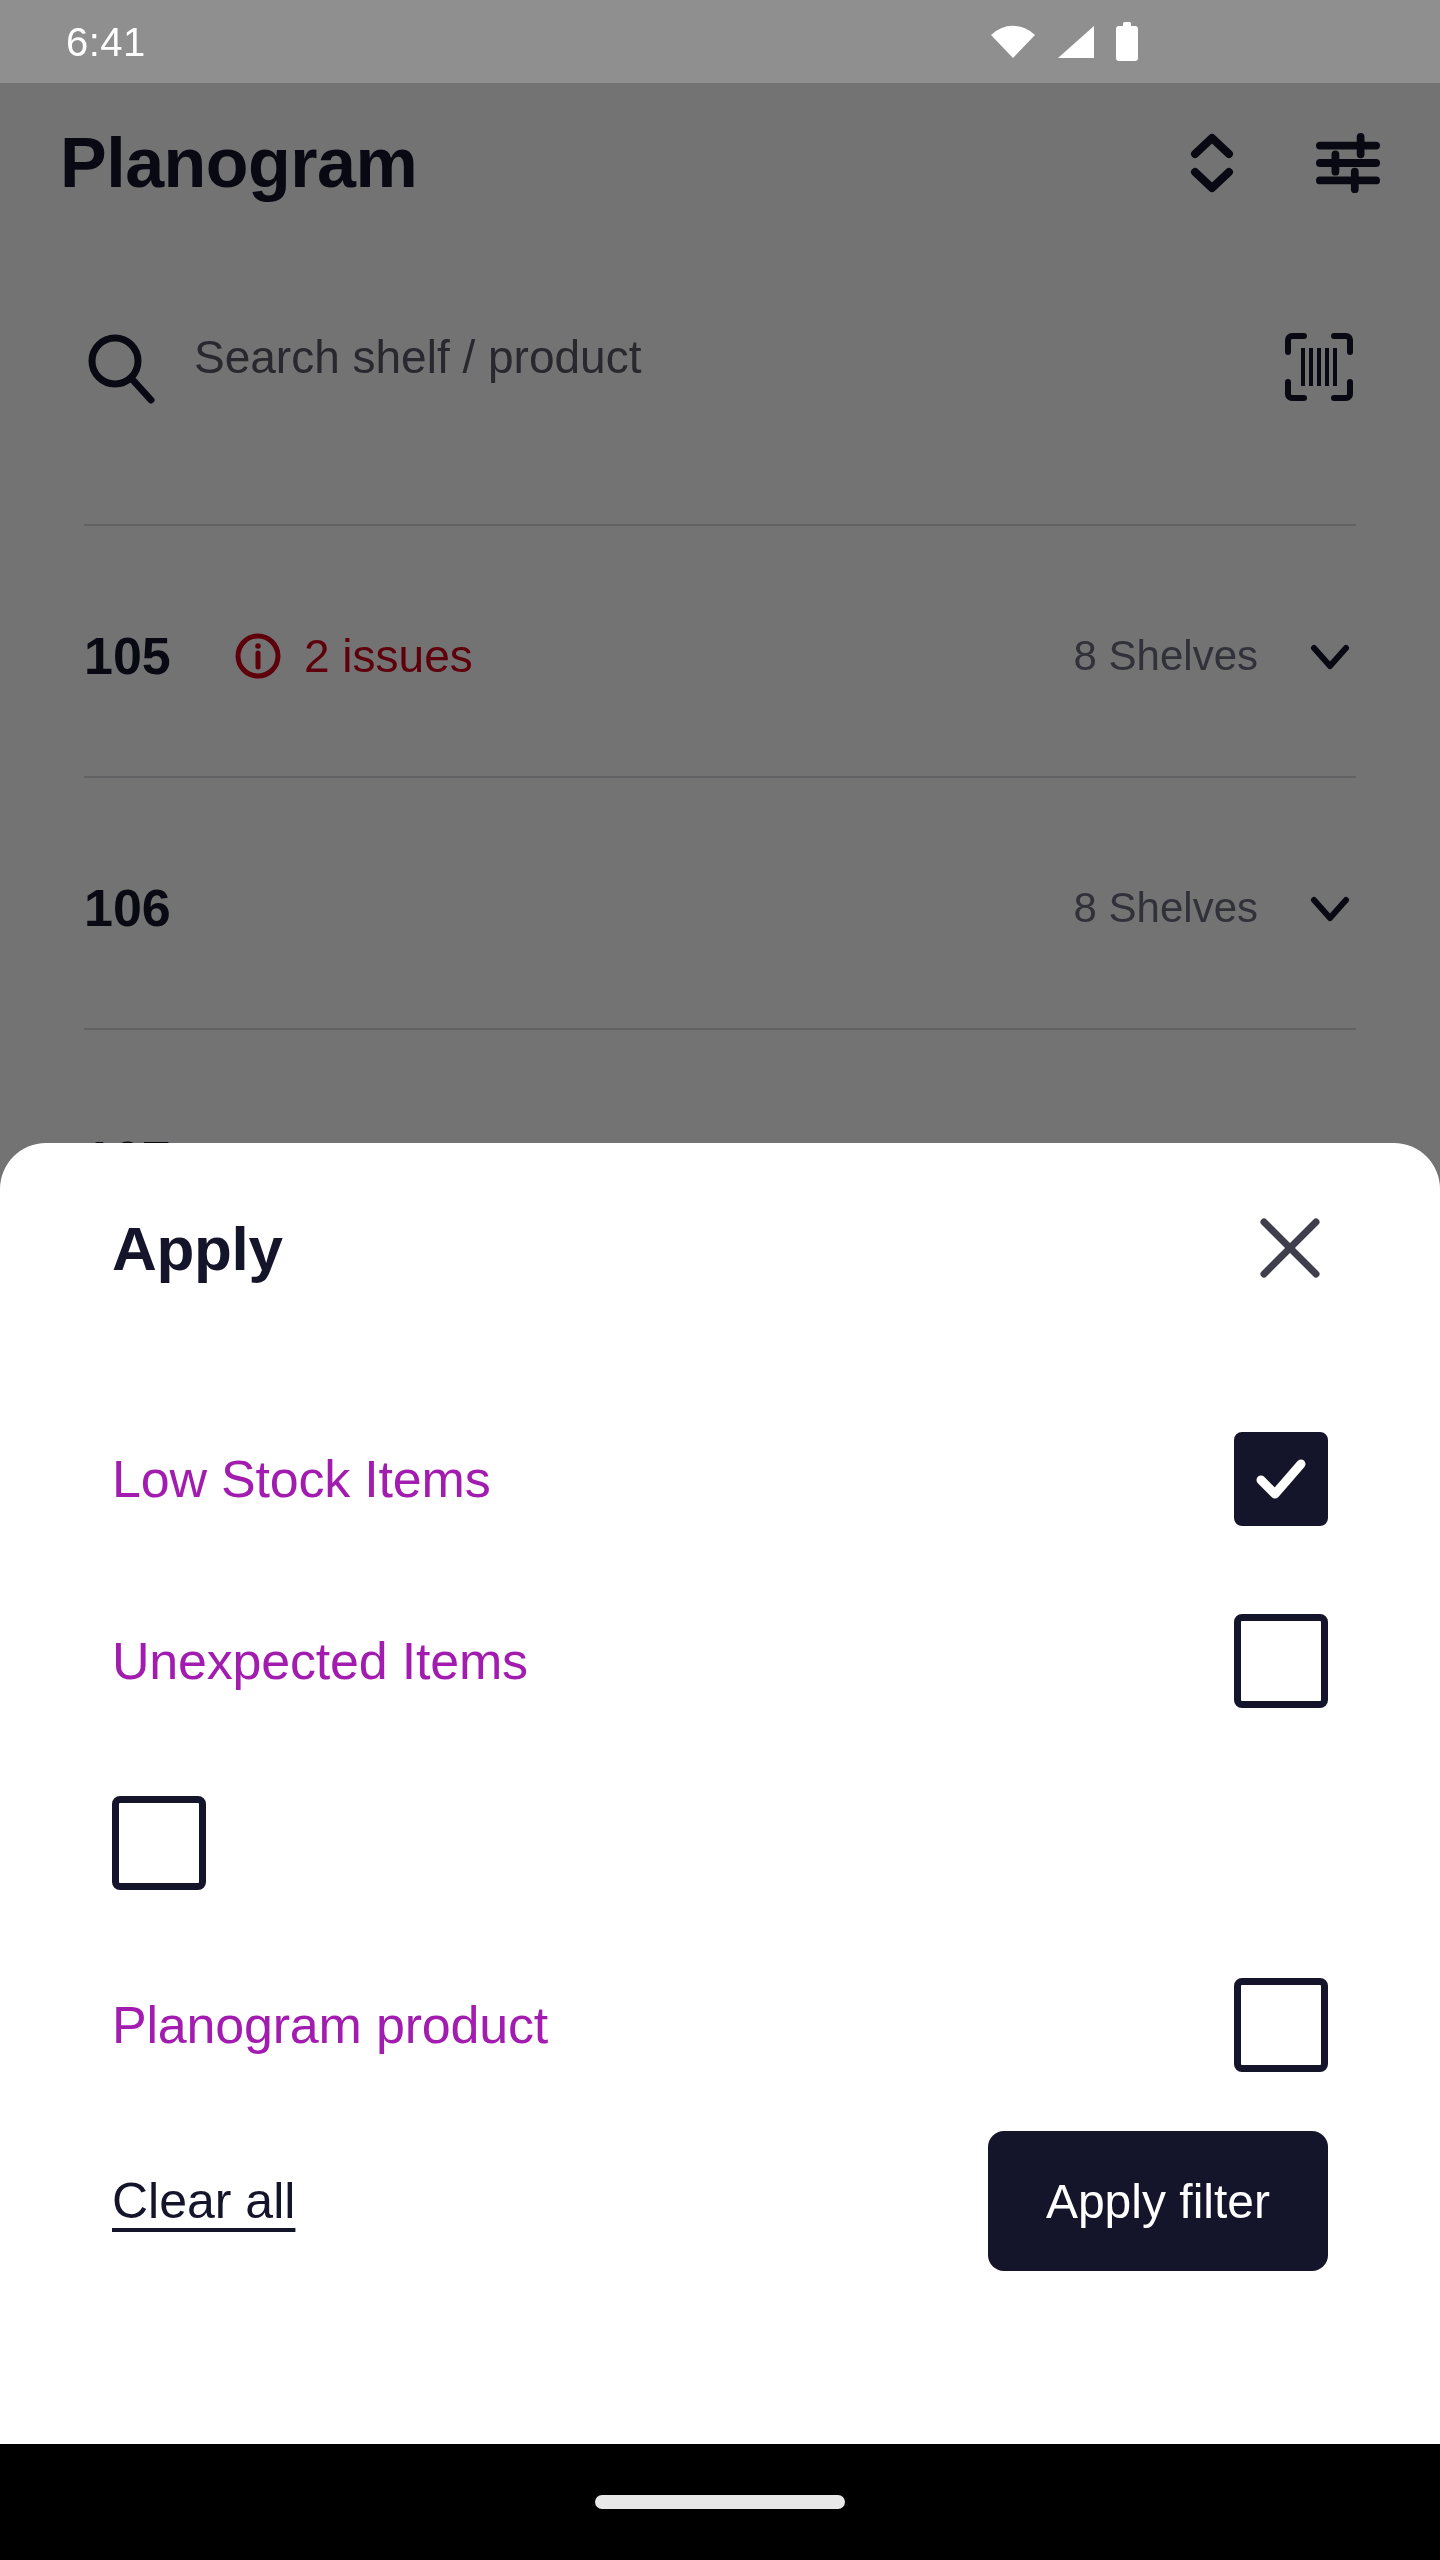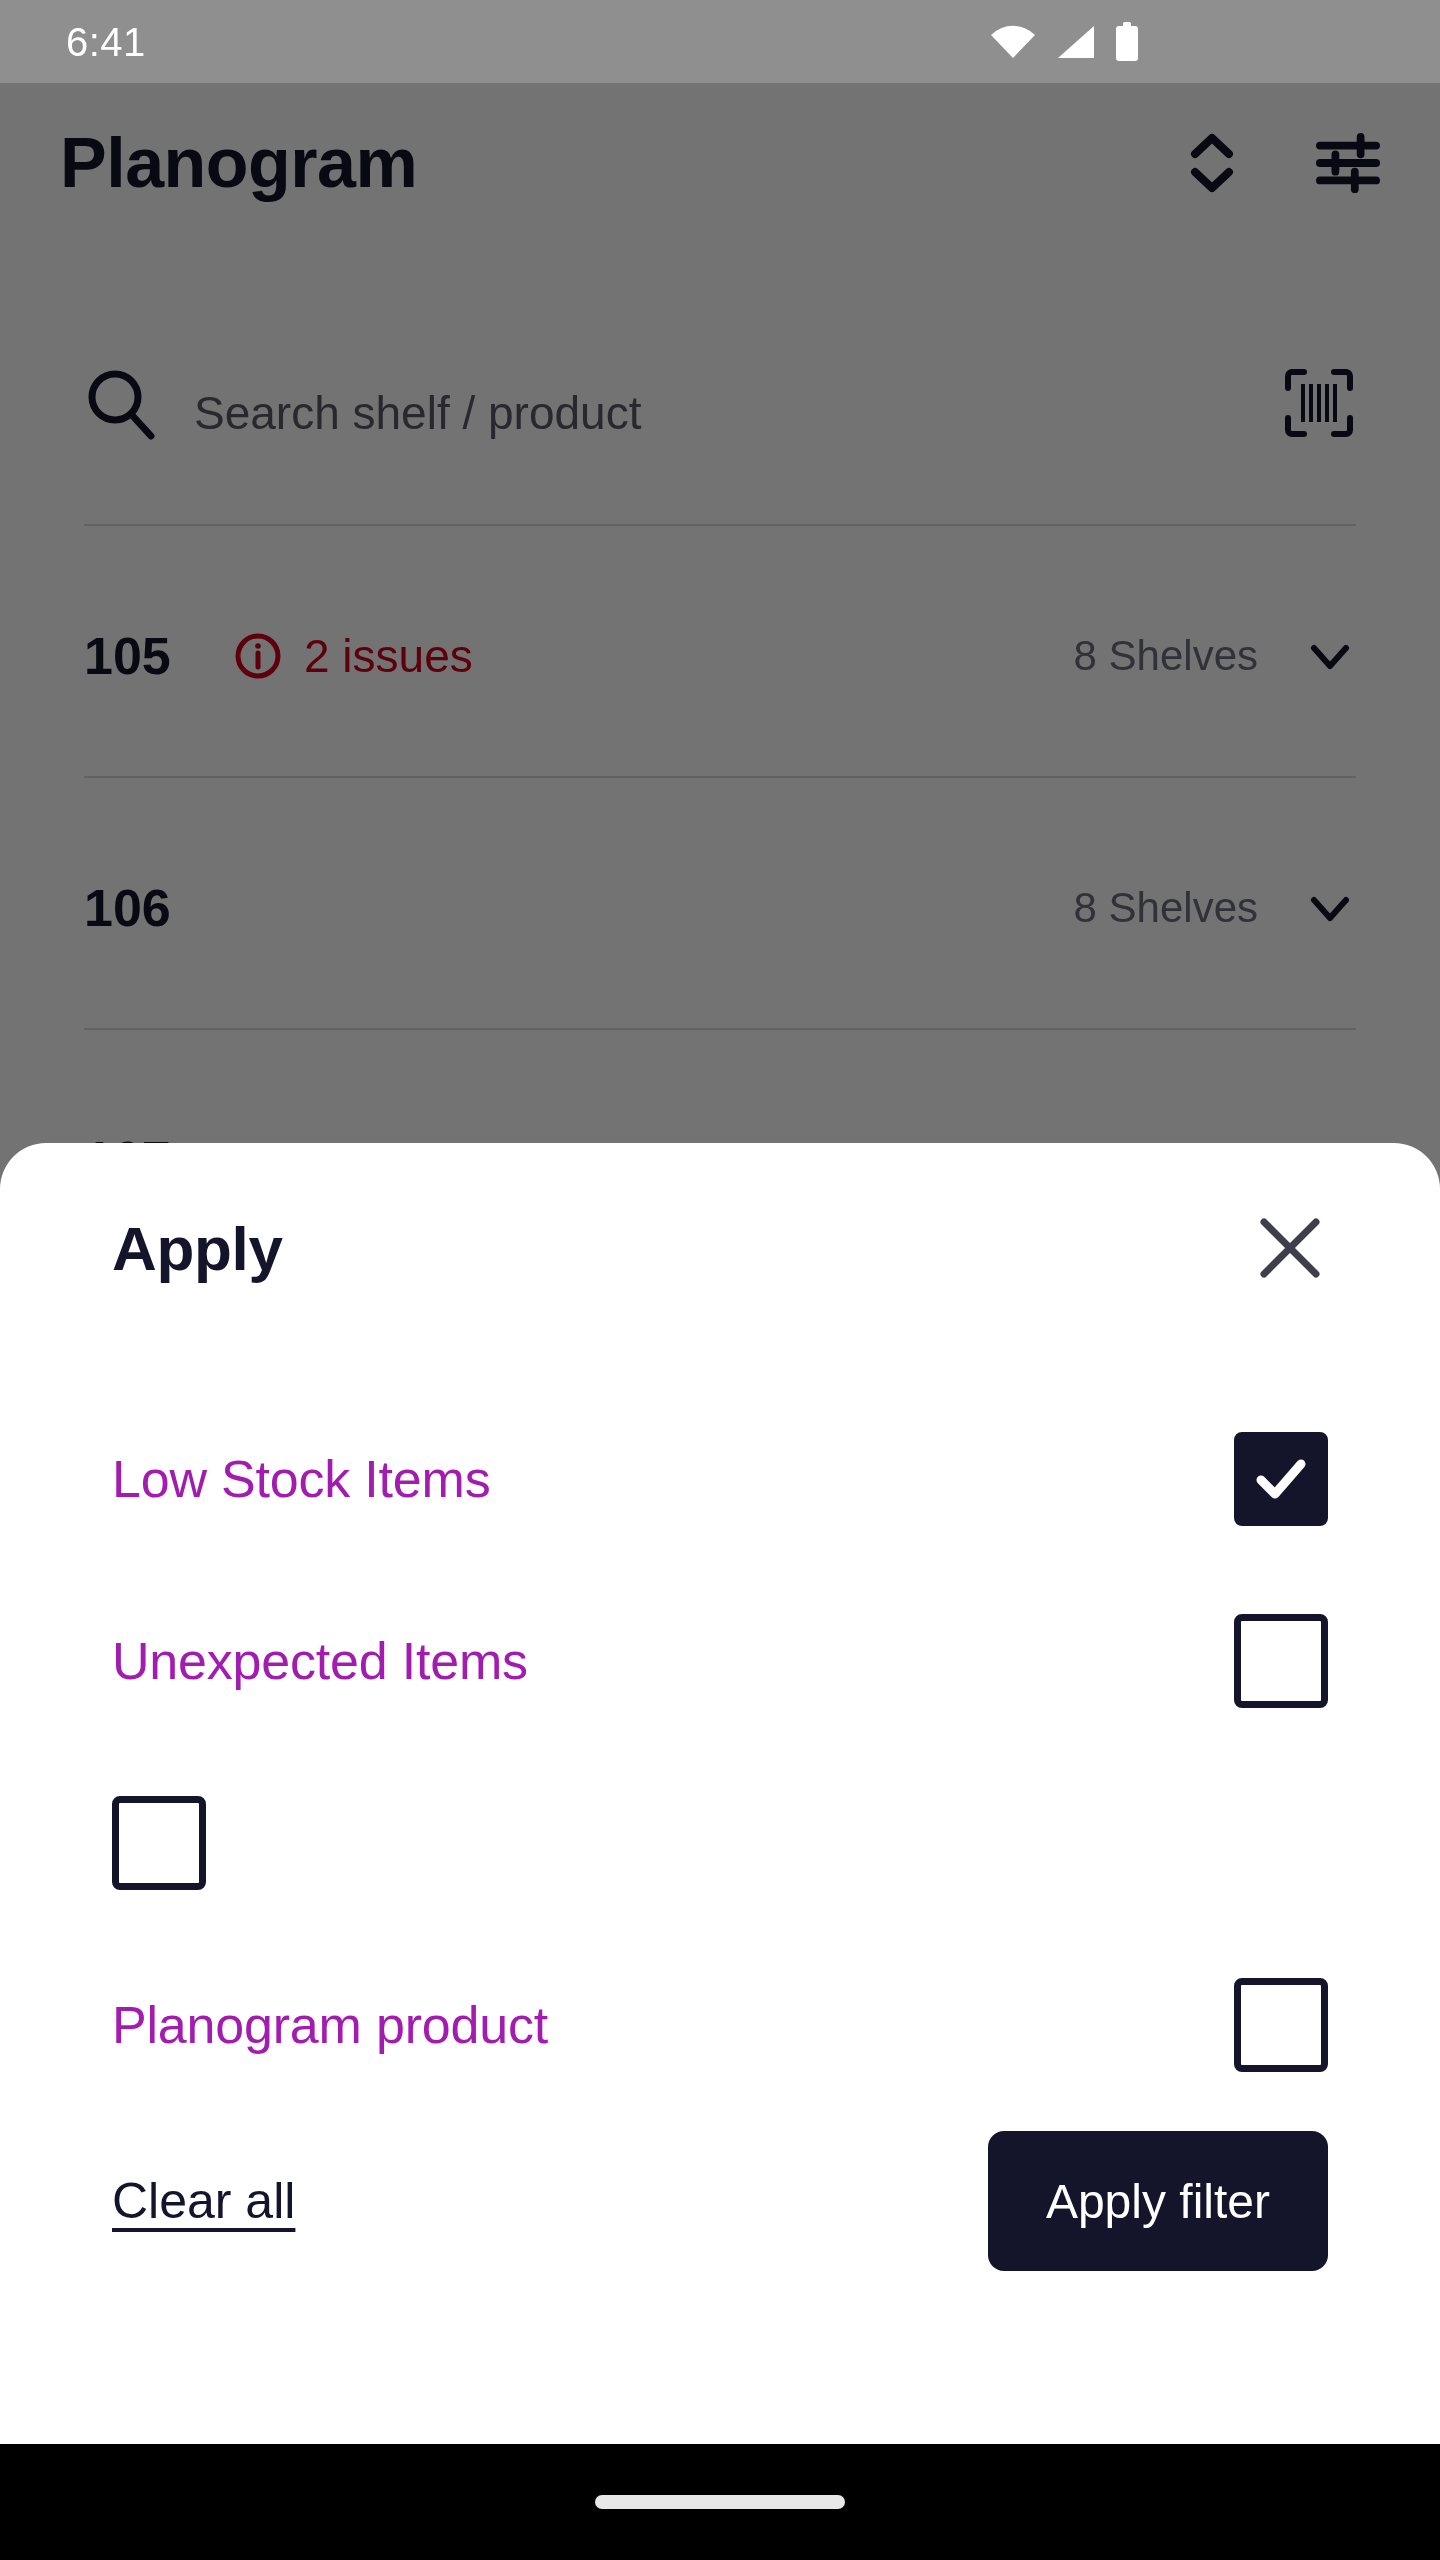--- a/index.html
+++ b/index.html
@@ -61,21 +61,21 @@
   .header-actions { display:flex; align-items:center; gap:72px; }
   .hdr-btn {
     width:64px; height:64px;
     display:flex; align-items:center; justify-content:center;
   }
 
   
   .search-wrap {
     position:absolute; top:330px; left:84px;
     width:1272px; height:110px;
-    display:flex; align-items:flex-end;
+    display:flex; align-items:flex-start;
     gap:36px;
   }
   .search-text {
     flex:1;
     font-size:46px;
     color:#5A5A66;
   }
   .barcode-btn {
     width:74px; height:74px;
     display:flex; align-items:center; justify-content:center;

